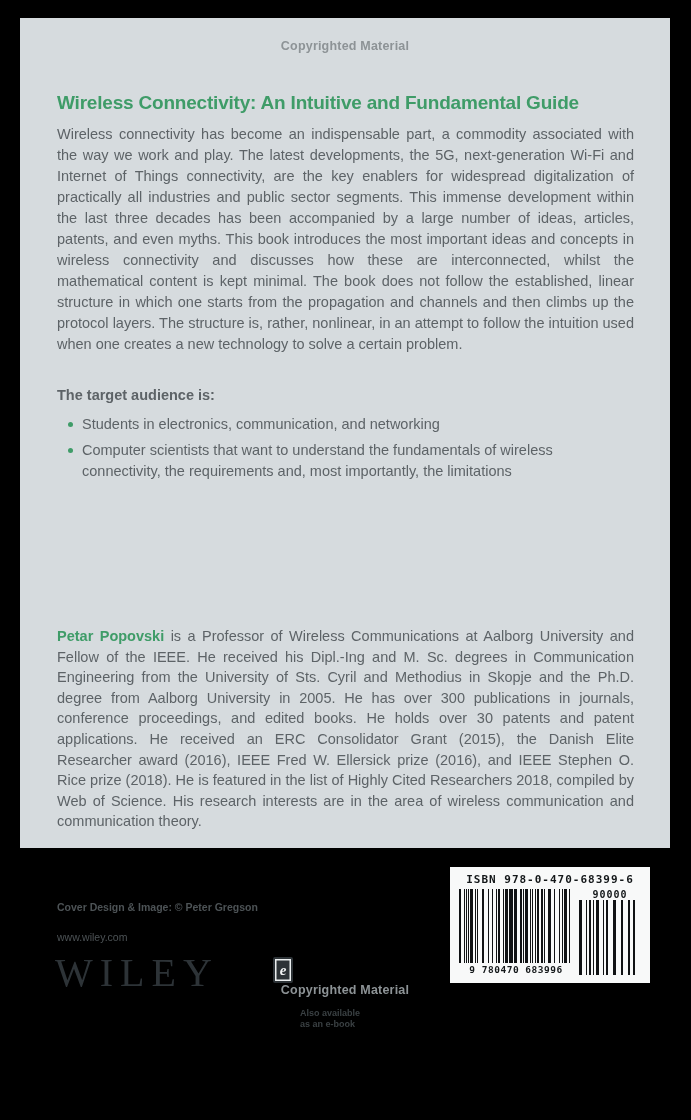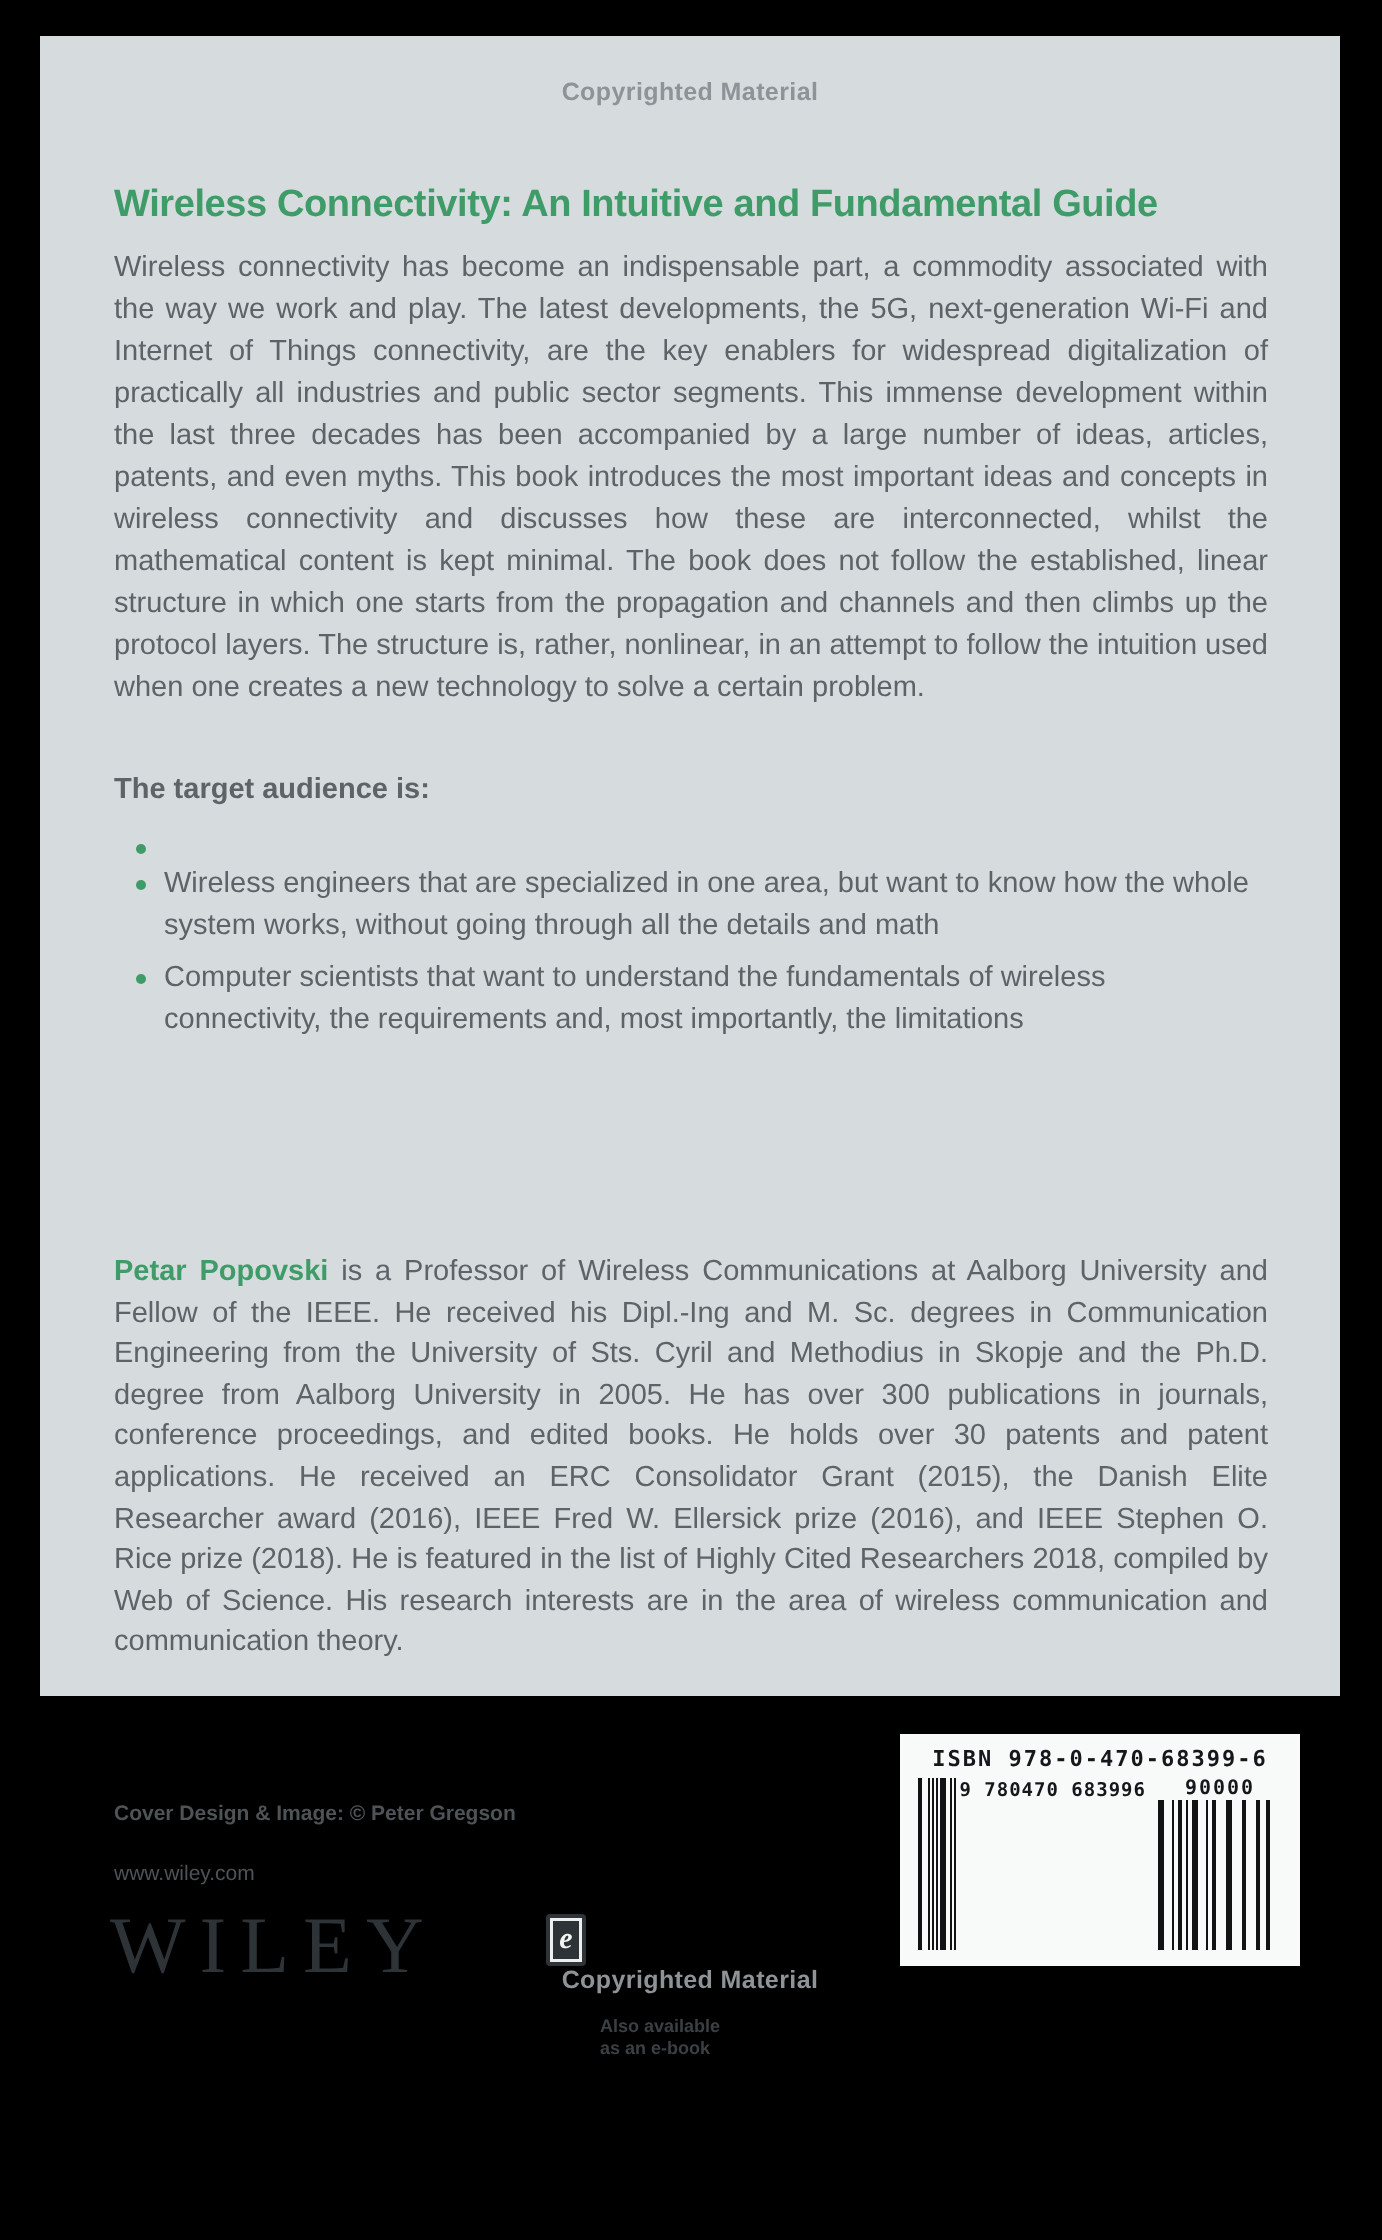--- a/index.html
+++ b/index.html
@@ -160,20 +160,21 @@
     white-space:nowrap;
   }
   .barcode-row{
     display:flex;
     margin-top:3px;
     height:86px;
   }
   .main-col{
     width:114px;
     display:flex;
+    flex-direction:column;
   }
   .bars{
     display:flex;
     align-items:stretch;
     overflow:hidden;
     flex:1;
   }
   .bars i{flex:none; background:#101214; height:100%;}
   .ean-digits{
     font-family:"DejaVu Sans Mono", monospace;
@@ -210,24 +211,21 @@
 
   <div class="title">Wireless Connectivity: An Intuitive and Fundamental Guide</div>
 
   <div class="description">Wireless connectivity has become an indispensable part, a commodity associated with the way we work and play. The latest developments, the 5G, next-generation Wi-Fi and Internet of Things connectivity, are the key enablers for widespread digitalization of practically all industries and public sector segments. This immense development within the last three decades has been accompanied by a large number of ideas, articles, patents, and even myths. This book introduces the most important ideas and concepts in wireless connectivity and discusses how these are interconnected, whilst the mathematical content is kept minimal. The book does not follow the established, linear structure in which one starts from the propagation and channels and then climbs up the protocol layers. The structure is, rather, nonlinear, in an attempt to follow the intuition used when one creates a new technology to solve a certain problem.</div>
 
   <div class="audience-heading">The target audience is:</div>
 
   <div class="audience-list">
     <div class="audience-item">
       <span class="bullet"></span>
-    </div>
-    <div class="audience-item">
-      <span class="bullet"></span>
-      <span>Wireless engineers that are specialized in one area, but want to know how the whole system works, without going through all the details and math</span>
+      <span>Students in electronics, communication, and networking</span>
     </div>
     <div class="audience-item">
       <span class="bullet"></span>
       <span>Computer scientists that want to understand the fundamentals of wireless connectivity, the requirements and, most importantly, the limitations</span>
     </div>
   </div>
 
   <div class="bio"><span class="author-name">Petar Popovski</span><span> is a Professor of Wireless Communications at Aalborg University and Fellow of the IEEE. He received his Dipl.-Ing and M. Sc. degrees in Communication Engineering from the University of Sts. Cyril and Methodius in Skopje and the Ph.D. degree from Aalborg University in 2005. He has over 300 publications in journals, conference proceedings, and edited books. He holds over 30 patents and patent applications. He received an ERC Consolidator Grant (2015), the Danish Elite Researcher award (2016), IEEE Fred W. Ellersick prize (2016), and IEEE Stephen O. Rice prize (2018). He is featured in the list of Highly Cited Researchers 2018, compiled by Web of Science. His research interests are in the area of wireless communication and communication theory.</span></div>
 
   <div class="cover-credit">Cover Design &amp; Image: © Peter Gregson</div>

